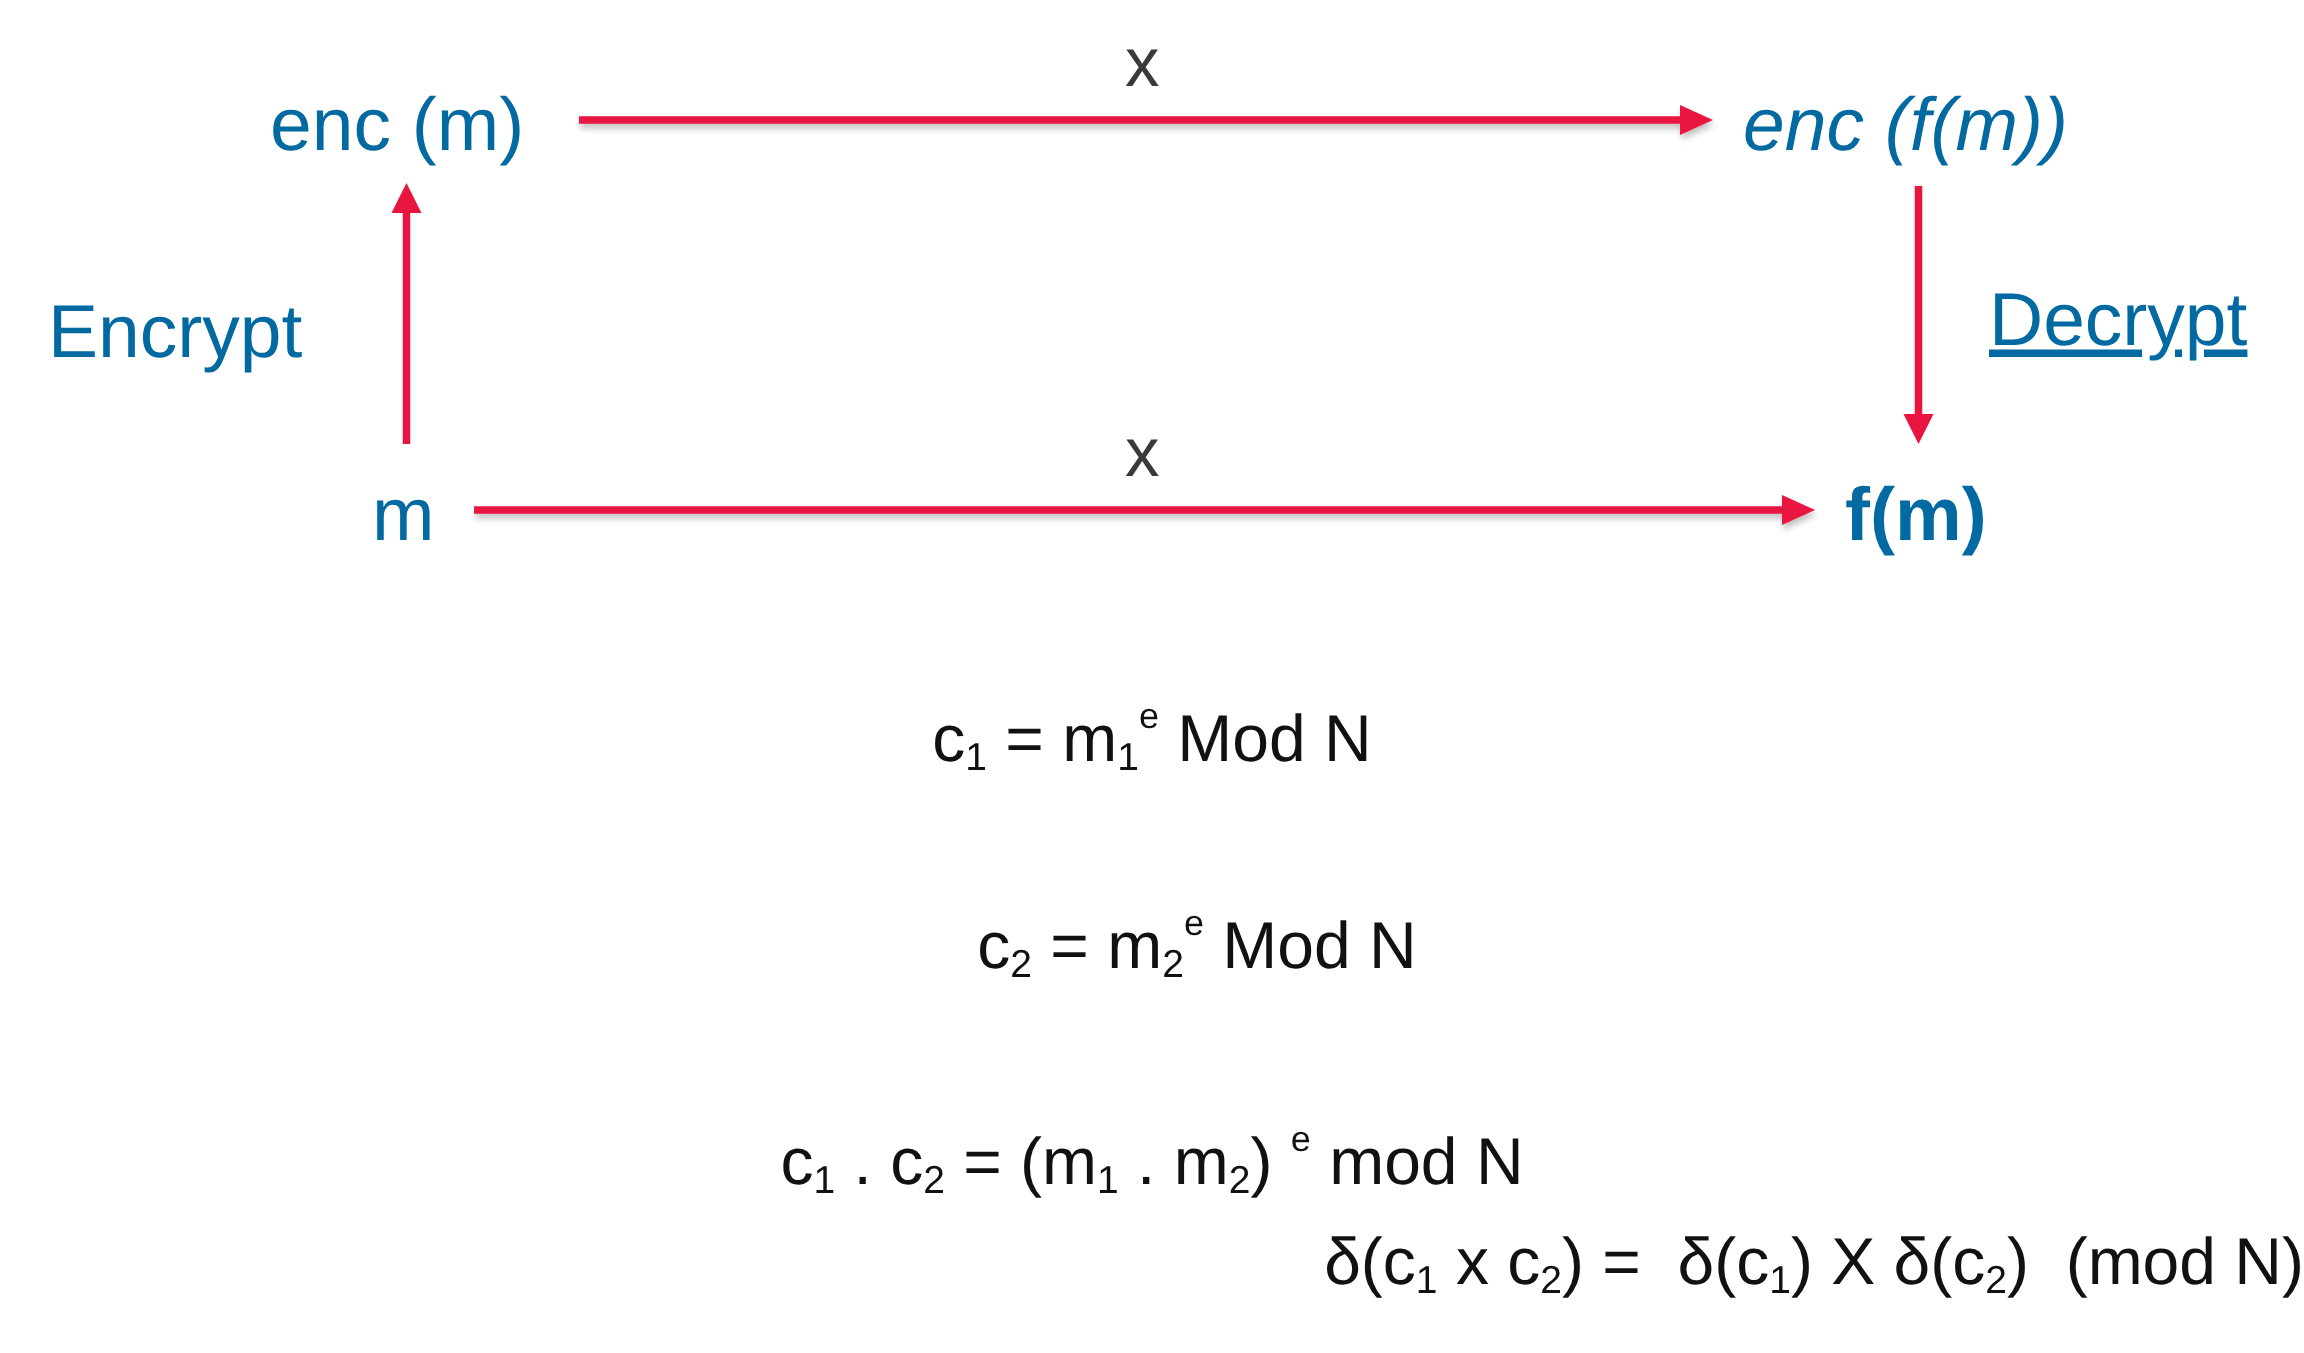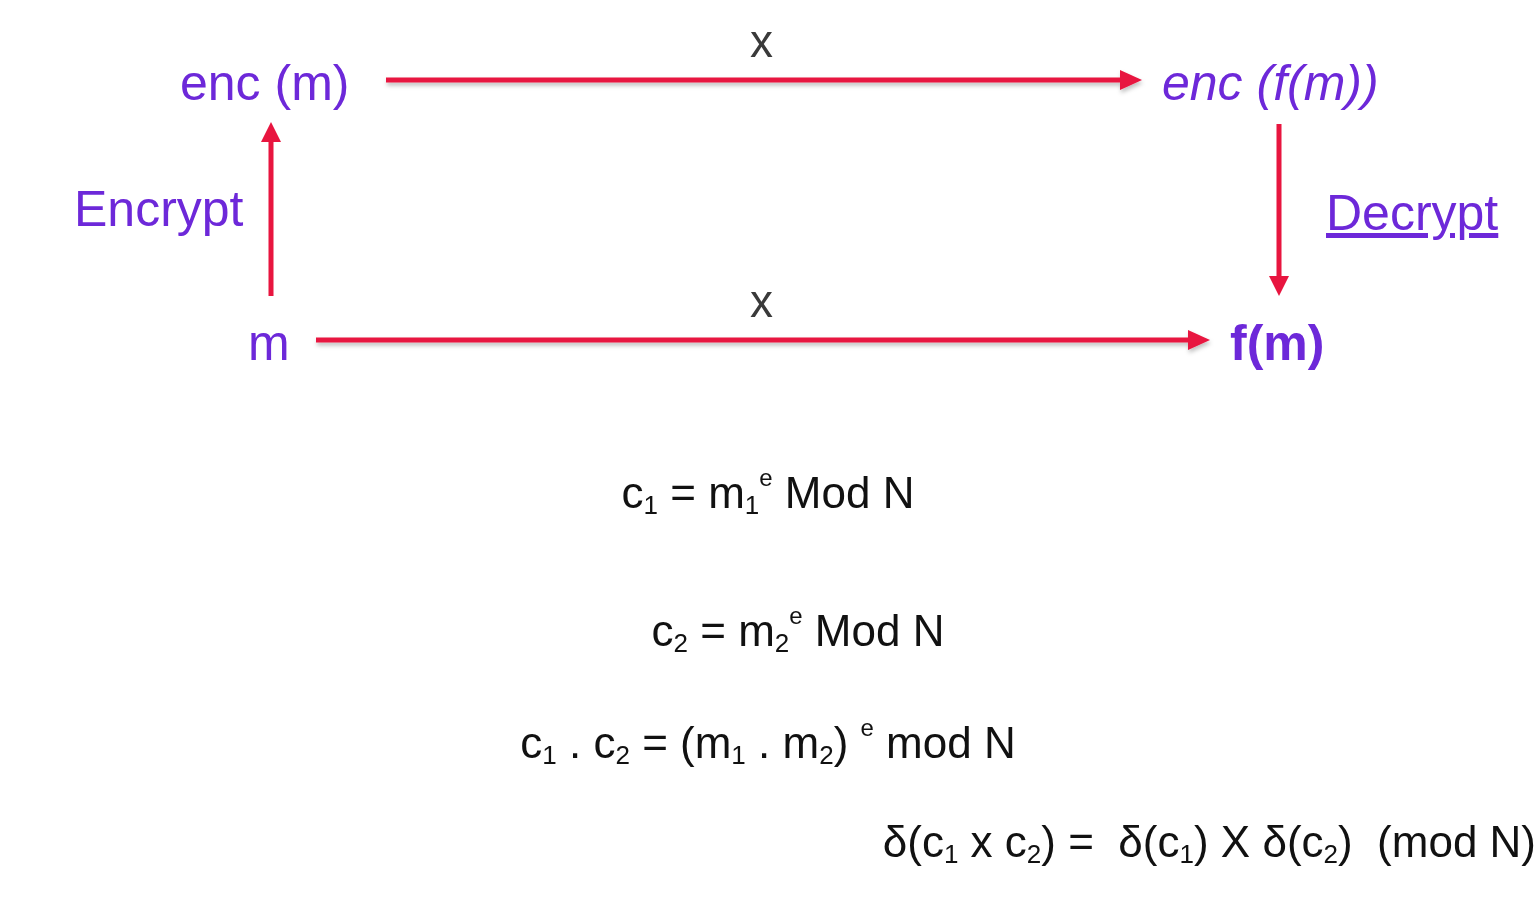--- a/index.html
+++ b/index.html
@@ -9,21 +9,21 @@
     }
     body {
       width: 1536px;
       height: 902px;
       position: relative;
       overflow: hidden;
     }
     .diagram-label {
       position: absolute;
       font-family: "Liberation Sans", sans-serif;
-      color: #6d28d9;
+      color: #0369a1;
       font-size: 50px;
       line-height: 1;
       white-space: nowrap;
     }
     .x-label {
       position: absolute;
       font-family: "Liberation Sans", sans-serif;
       color: #3a3a3a;
       font-size: 46px;
       line-height: 1;
@@ -84,22 +84,22 @@
   </g>
 </svg>
 
 <div class="diagram-label" style="left:180px; top:58px;">enc (m)</div>
 <div class="diagram-label" style="left:1162px; top:58px;font-style:italic;">enc (f(m))</div>
 <div class="diagram-label" style="left:248px; top:318px;">m</div>
 <div class="diagram-label" style="left:1230px; top:318px;font-weight:bold;">f(m)</div>
 
 <div class="x-label" style="left:750px; top:18px;">x</div>
 <div class="x-label" style="left:750px; top:278px;">x</div>
-<div class="diagram-label" style="left:32px; top:184px;margin-left:42px;">Encrypt</div>
+<div class="diagram-label" style="left:32px; top:196px;">Encrypt</div>
 <div class="diagram-label" style="left:1326px; top:188px;text-decoration:underline;">Decrypt</div>
 
 <div class="equation" style="top:466px;"><span>c</span><sub>1</sub><span> = m</span><sub>1</sub><sup>e</sup><span> Mod N</span></div>
 
 <div class="equation" style="top:604px;padding-left:30px;"><span>c</span><sub>2</sub><span> = m</span><sub>2</sub><sup>e</sup><span> Mod N</span></div>
 
-<div class="equation" style="top:716px;"><span>c</span><sub>1</sub><span> . c</span><sub>2</sub><span> = (m</span><sub>1</sub><span> . m</span><sub>2</sub><span>) </span><sup>e</sup><span> mod N</span></div>
+<div class="equation" style="top:748px;"><span>c</span><sub>1</sub><span> . c</span><sub>2</sub><span> = (m</span><sub>1</sub><span> . m</span><sub>2</sub><span>) </span><sup>e</sup><span> mod N</span></div>
 
 <div class="equation" style="top:820px;text-align:right;"><span>δ(c</span><sub>1</sub><span> x c</span><sub>2</sub><span>) =  δ(c</span><sub>1</sub><span>) X δ(c</span><sub>2</sub><span>)  (mod N)</span></div>
 
 </body></html>

